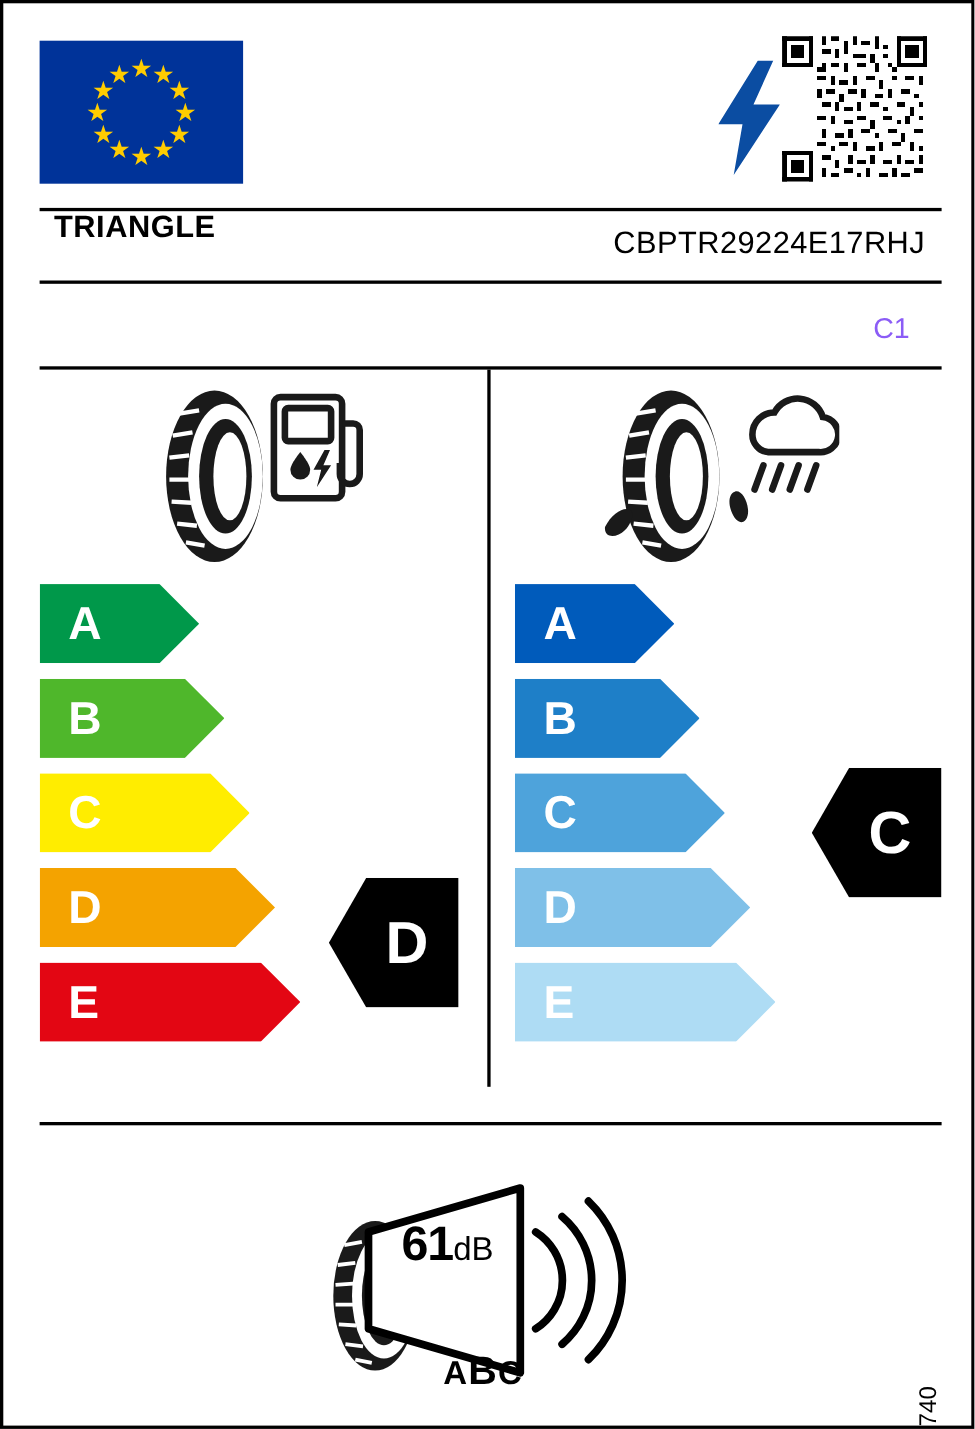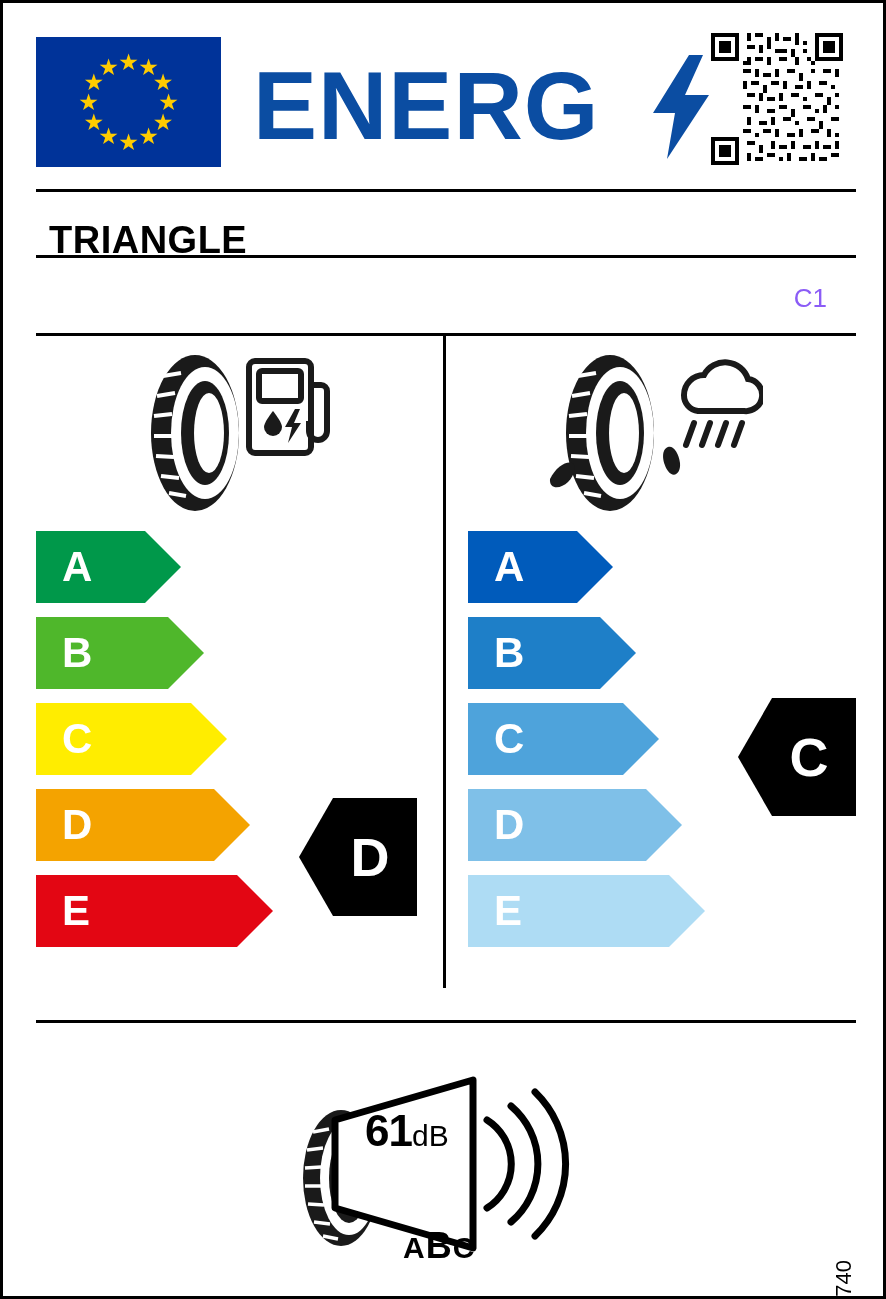--- a/index.html
+++ b/index.html
@@ -71,22 +71,22 @@
   }
   .rule-brand-top { left: 33px; top: 186px; width: 820px; height: 3px; }
   .rule-brand-bot { left: 33px; top: 252px; width: 820px; height: 3px; }
   .rule-size-bot  { left: 33px; top: 330px; width: 820px; height: 3px; }
   .rule-noise-top { left: 33px; top: 1017px; width: 820px; height: 3px; }
   .divider-vert   { left: 440px; top: 333px; width: 3px; height: 652px; }
 
   .brand-name {
     position: absolute;
     left: 46px;
-    top: 216px;
-    font-size: 38px;
+    top: 187px;
+    font-size: 28px;
     font-weight: bold;
     letter-spacing: 0.5px;
     color: #000;
   }
   .brand-code {
     position: absolute;
     right: 42px;
     top: 202px;
     font-size: 28px;
     letter-spacing: 0.4px;
@@ -217,21 +217,20 @@
       <div class="eu-star" style="left: 115.641px; top: 73.5px;">★</div>
       <div class="eu-star" style="left: 101px; top: 88.141px;">★</div>
       <div class="eu-star" style="left: 81px; top: 93.5px;">★</div>
       <div class="eu-star" style="left: 61px; top: 88.141px;">★</div>
       <div class="eu-star" style="left: 46.359px; top: 73.5px;">★</div>
       <div class="eu-star" style="left: 41px; top: 53.5px;">★</div>
       <div class="eu-star" style="left: 46.359px; top: 33.5px;">★</div>
       <div class="eu-star" style="left: 61px; top: 18.859px;">★</div>
     </div>
 
-  <div class="energ-word">ENERG</div>
 
   <div class="bolt">
     <svg viewBox="0 0 56 104" width="56" height="104">
       <polygon points="36,0 0,58 22,58 14,104 56,40 32,40 50,0" fill="#0B4DA2"></polygon>
     </svg>
   </div>
 
   <div class="qr">
     <svg viewBox="0 0 33 33" width="132" height="132" shape-rendering="crispEdges">
       <rect width="33" height="33" fill="#fff"></rect>
@@ -346,20 +345,21 @@
     </svg>
   </div>
 
   <div class="rule rule-brand-top"></div>
   <div class="rule rule-brand-bot"></div>
   <div class="rule rule-size-bot"></div>
   <div class="rule divider-vert"></div>
   <div class="rule rule-noise-top"></div>
 
   <div class="brand-name">TRIANGLE</div>
+  <div class="brand-code">CBPTR29224E17RHJ</div>
   <div class="tyre-class">C1</div>
 
   <div class="pict pict-fuel">
     <svg viewBox="0 0 210 165" width="210" height="165">
 
       <g>
         <ellipse cx="72" cy="82" rx="44" ry="78" fill="#1a1a1a"></ellipse>
         <ellipse cx="82" cy="82" rx="34" ry="66" fill="#ffffff"></ellipse>
         <ellipse cx="82" cy="82" rx="24" ry="52" fill="#1a1a1a"></ellipse>
         <ellipse cx="86" cy="82" rx="15" ry="40" fill="#ffffff"></ellipse>

